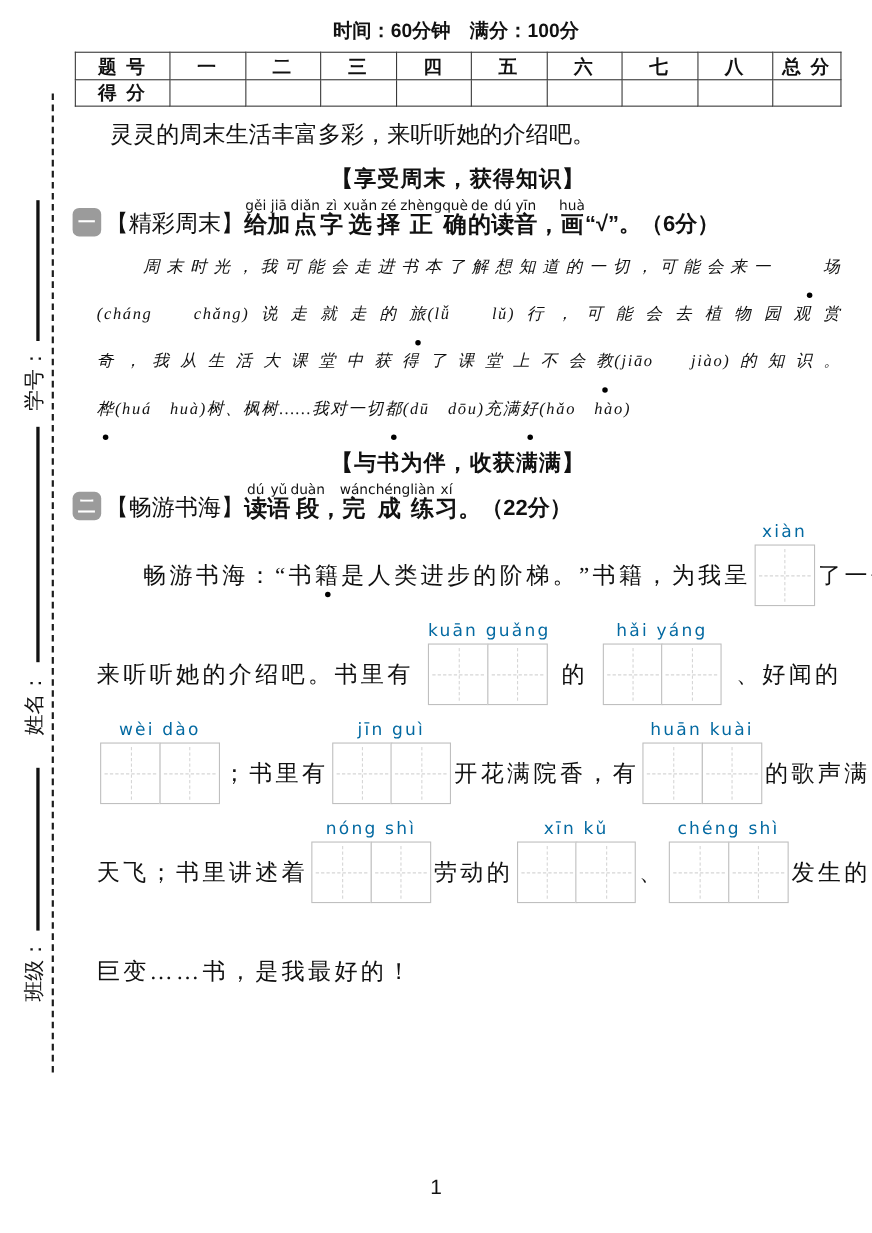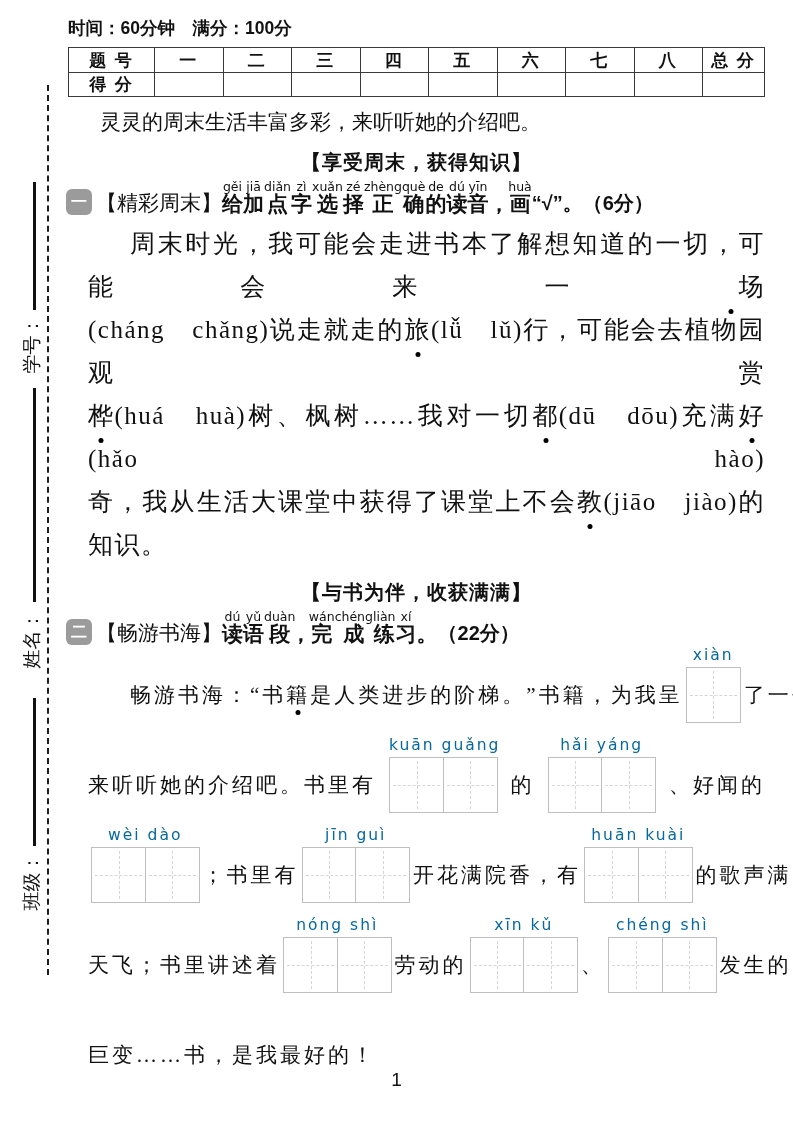--- a/index.html
+++ b/index.html
@@ -12,21 +12,21 @@
   .blank-line.l1 { top:182px; height:128px; }
   .blank-line.l2 { top:388px; height:214px; }
   .blank-line.l3 { top:698px; height:148px; }
   .side-label { position:absolute; left:2px; width:60px; height:30px; line-height:30px; text-align:center;
                 transform:rotate(-90deg); font-size:19px; font-family:"Liberation Serif", serif; white-space:nowrap; }
   .side-label.s1 { top:330px; } .side-label.s2 { top:625px; } .side-label.s3 { top:867px; }
 
   
   .content { position:absolute; left:68px; top:0; width:697px; }
   .title { margin-top:50px; text-align:center; font-size:39px; font-weight:900; letter-spacing:1px; color:#000; }
-  .exam-info { margin-top:16px; text-align:left; padding-right:4px; font-size:17.5px; font-weight:bold; }
+  .exam-info { margin-top:16px; text-align:center; padding-right:4px; font-size:17.5px; font-weight:bold; }
 
   table.score { width:100%; border-collapse:collapse; margin-top:7px; table-layout:fixed; }
   table.score th, table.score td { border:1.2px solid #3a3a3a; font-size:17px; }
   table.score tr.hdr th { height:25px; font-weight:bold; letter-spacing:2px; }
   table.score tr.scr th { height:22px; font-weight:bold; letter-spacing:2px; }
   table.score col.first { width:86px; } table.score col.last { width:62px; }
 
   .intro { margin-top:11px; padding-left:32px; font-size:21px; font-family:"Liberation Serif", serif; }
 
   .banner { margin-top:13px; text-align:center; font-size:20px; font-weight:bold; letter-spacing:1px; }
@@ -34,22 +34,22 @@
   .q-header { display:flex; align-items:flex-end; margin-top:5px; }
   .badge { flex:0 0 auto; width:26px; height:26px; margin:0 4px 3px -2px; background:#9b9b9b; border-radius:6px;
            color:#fff; font-size:16px; font-weight:bold; display:flex; align-items:center; justify-content:center; }
   .q-tag { font-size:21px; font-weight:400; margin-bottom:1px; }
   .q-ruby { font-size:21px; font-weight:800; }
   .q-ruby ruby { ruby-align:center; }
   .q-ruby rt { font-size:12.5px; font-weight:500; font-family:"DejaVu Sans", sans-serif; letter-spacing:0; }
   .q-ruby .plain { vertical-align:bottom; }
   .q-tail { font-size:20px; font-weight:700; margin-bottom:1px; white-space:nowrap; }
 
-  .para { margin-top:4px; padding-left:20px; font-size:25px; line-height:43px;
-          font-family:"Liberation Serif", serif; letter-spacing:1.5px; }
+  .para { margin-top:4px; padding-left:20px; font-size:15px; line-height:43px;
+          font-family:"Liberation Serif", serif; letter-spacing:1.5px;font-style:italic; }
   .para .pline { text-align:justify; text-align-last:justify; }
   .para .pline:first-child { text-indent:42px; }
   .para .pline:last-child { text-align-last:left; }
 
   .dot { position:relative; display:inline-block; }
   .dot::after { content:""; position:absolute; left:50%; transform:translateX(-50%); bottom:-6px;
                 width:5px; height:5px; border-radius:50%; background:#000; }
 
   
   .q2-passage { margin-top:2px; padding-left:20px; font-family:"Liberation Serif", serif; font-size:21px; }
@@ -132,22 +132,22 @@
     <div class="q-header">
       <div class="badge">一</div>
       <div class="q-tag">【精彩周末】</div>
       <div class="q-ruby" id="q1-ruby"><ruby><span>给</span><rt>gěi</rt></ruby><ruby><span>加</span><rt>jiā</rt></ruby><ruby><span>点</span><rt>diǎn</rt></ruby><ruby><span>字</span><rt>zì</rt></ruby><ruby><span>选</span><rt>xuǎn</rt></ruby><ruby><span>择</span><rt>zé</rt></ruby><ruby><span>正</span><rt>zhèng</rt></ruby><ruby><span>确</span><rt>què</rt></ruby><ruby><span>的</span><rt>de</rt></ruby><ruby><span>读</span><rt>dú</rt></ruby><ruby><span>音</span><rt>yīn</rt></ruby><span class="plain">，</span><ruby><span>画</span><rt>huà</rt></ruby></div>
       <div class="q-tail">“√”。（6分）</div>
     </div>
 
     <div class="para" id="q1-para">
         <div class="pline"><span>周末时光，我可能会走进书本了解想知道的一切，可能会来一</span><span class="dot">场</span></div>
         <div class="pline"><span>(cháng　chǎng)说走就走的</span><span class="dot">旅</span><span>(lǚ　lǔ)行，可能会去植物园观赏</span></div>
+        <div class="pline"><span>奇，我从生活大课堂中获得了课堂上不会</span><span class="dot">教</span><span>(jiāo　jiào)的知识。</span></div>
         <div class="pline"><span class="dot">桦</span><span>(huá　huà)树、枫树……我对一切</span><span class="dot">都</span><span>(dū　dōu)充满</span><span class="dot">好</span><span>(hǎo　hào)</span></div>
-        <div class="pline"><span>奇，我从生活大课堂中获得了课堂上不会</span><span class="dot">教</span><span>(jiāo　jiào)的知识。</span></div>
       </div>
 
     <div class="banner">【与书为伴，收获满满】</div>
 
     <div class="q-header">
       <div class="badge">二</div>
       <div class="q-tag">【畅游书海】</div>
       <div class="q-ruby" id="q2-ruby"><ruby><span>读</span><rt>dú</rt></ruby><ruby><span>语</span><rt>yǔ</rt></ruby><ruby><span>段</span><rt>duàn</rt></ruby><span class="plain">，</span><ruby><span>完</span><rt>wán</rt></ruby><ruby><span>成</span><rt>chéng</rt></ruby><ruby><span>练</span><rt>liàn</rt></ruby><ruby><span>习</span><rt>xí</rt></ruby><span class="plain">。</span></div>
       <div class="q-tail">（22分）</div>
     </div>

